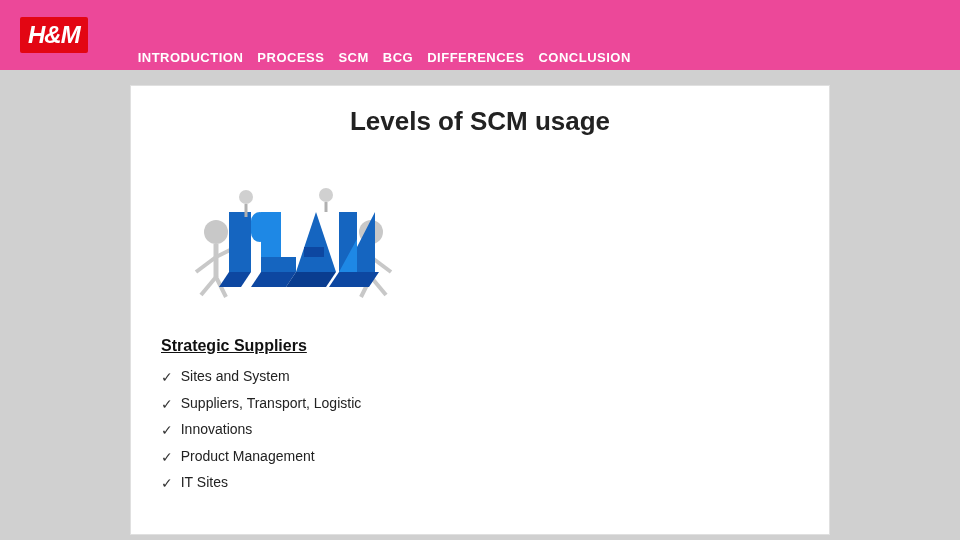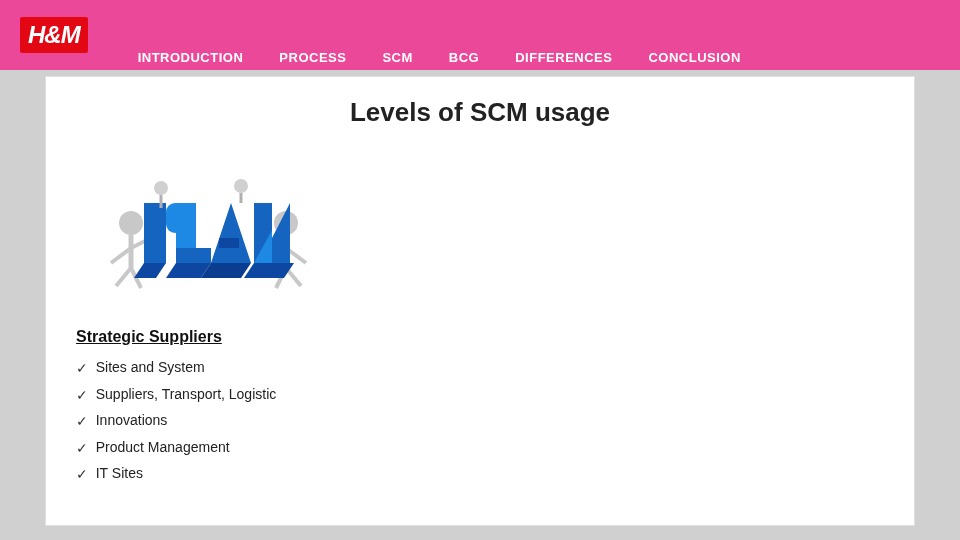--- a/index.html
+++ b/index.html
@@ -37,39 +37,39 @@
     .logo-text {
       color: white;
       font-size: 24px;
       font-weight: 900;
       font-style: italic;
       letter-spacing: -1px;
     }
 
     .nav-items {
       display: flex;
-      gap: 36px;
+      gap: 14px;
       align-items: center;
       flex: 1;
       margin-top: 44px;
     }
 
     .nav-item {
       color: white;
       font-size: 13px;
       font-weight: bold;
       letter-spacing: 0.5px;
       cursor: pointer;
       white-space: nowrap;
     }
 
     
     .content-area {
-      width: 870px;
-      margin: 6px auto;
+      width: 700px;
+      margin: 15px auto;
       background: white;
       min-height: 450px;
       padding: 20px 30px;
       border: 1px solid #e0e0e0;
     }
 
     .page-title {
       font-size: 26px;
       font-weight: bold;
       text-align: center;

